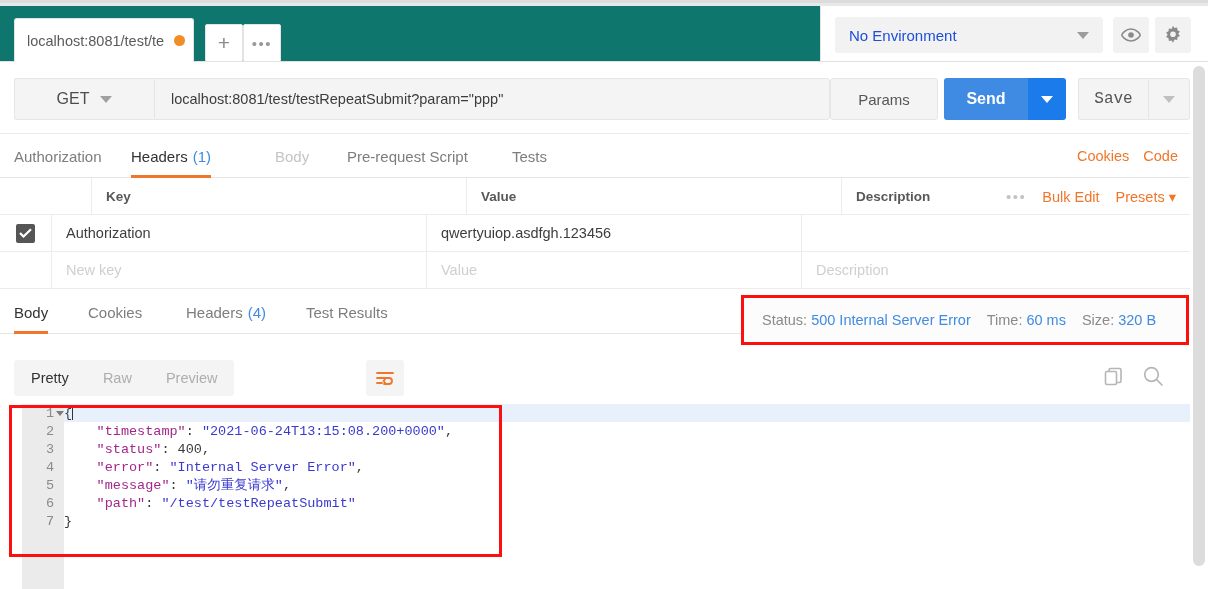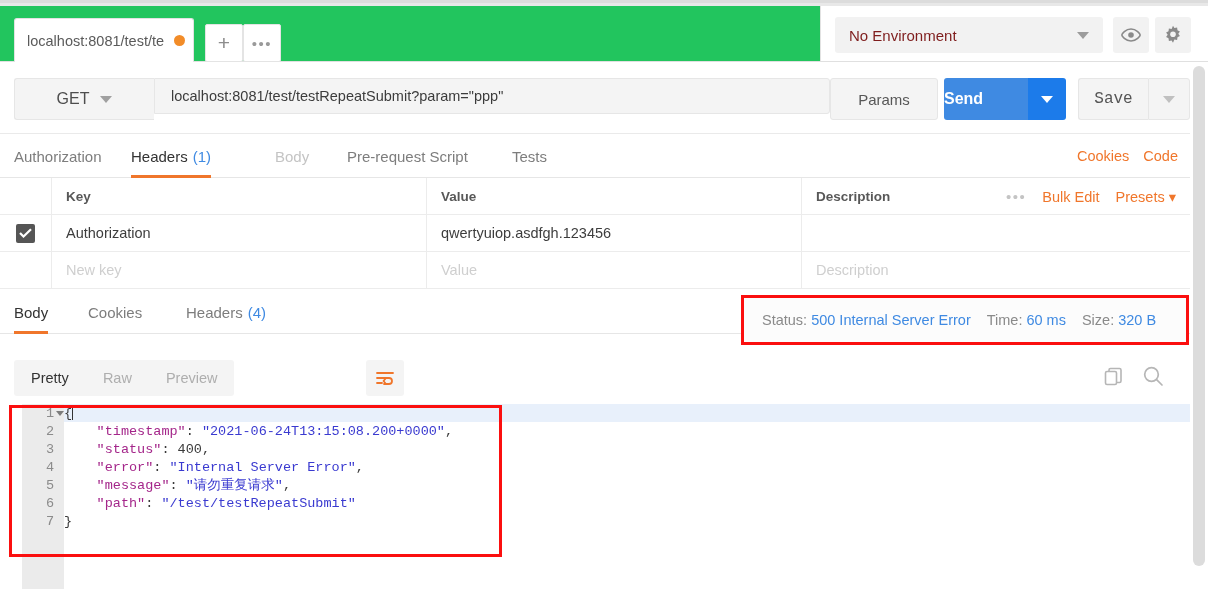--- a/index.html
+++ b/index.html
@@ -11,21 +11,21 @@
   }
   .app { position: relative; width: 1208px; height: 589px; background: #fff; }
 
   
   .topstrip { position: absolute; left:0; top:0; width:1208px; height:6px; background:#e8e8e8; }
   .topstrip-inner { position:absolute; left:0; top:0; width:1208px; height:3px; background:#dcdcdc; }
 
   
   .tabbar {
     position: absolute; left: 0; top: 6px; width: 820px; height: 56px;
-    background: #22c55e; border-bottom: 1px solid #e0e0e0;
+    background: #0f766e; border-bottom: 1px solid #e0e0e0;
   }
   .tab {
     position: absolute; left: 14px; top: 12px; width: 180px; height: 44px;
     background: #fff; border: 1px solid #e2e2e2; border-bottom: none;
     border-radius: 3px 3px 0 0;
     display: flex; align-items: center; padding: 0 12px; gap: 8px;
   }
   .tab-label { font-size: 14.5px; color: #5a5a5a; white-space: nowrap; }
   .tab-dot { width: 11px; height: 11px; border-radius: 50%; background: #f28c28; flex: none; margin-left: 2px; }
   .tab-plus, .tab-more {
@@ -40,52 +40,52 @@
   
   .envzone {
     position:absolute; left:820px; top:6px; width:388px; height:56px;
     background:#fff; border-left:1px solid #e2e2e2; border-bottom:1px solid #e0e0e0;
   }
   .env-select {
     position:absolute; left:14px; top:11px; width:268px; height:36px;
     background:#f2f2f2; border-radius:3px;
     display:flex; align-items:center; padding:0 14px;
   }
-  .env-select .env-text { font-size:15px; color:#7f1d1d; flex:1; }
+  .env-select .env-text { font-size:15px; color:#1d4ed8; flex:1; }
   .chev { width:0;height:0;border-left:6px solid transparent;border-right:6px solid transparent;border-top:7px solid #9c9c9c; }
   .icon-btn {
     position:absolute; top:11px; width:36px; height:36px; background:#f2f2f2;
     border-radius:3px; display:flex; align-items:center; justify-content:center;
   }
   .icon-btn.eye { left:292px; }
   .icon-btn.gear { left:334px; }
 
   
   .urlrow { position:absolute; left:0; top:62px; width:1190px; height:72px; background:#fff; border-bottom:1px solid #eaeaea; }
   .method {
     position:absolute; left:14px; top:16px; width:140px; height:42px;
     background:#f4f4f4; border:1px solid #e6e6e6; border-right:none; border-radius:3px 0 0 3px;
     display:flex; align-items:center; justify-content:center; gap:11px;
   }
   .method-text { font-size:16px; color:#4d4d4d; }
   .method .chev { border-top-color:#a0a0a0; }
   .urlbox {
-    position:absolute; left:154px; top:16px; width:676px; height:36px;
+    position:absolute; left:154px; top:16px; width:676px; height:42px;
     background:#f4f4f4; border:1px solid #e6e6e6; border-radius:0 3px 3px 0;
     display:flex; align-items:center; padding:0 16px;
   }
   .url-text { font-size:14.5px; color:#3c3c3c; }
   .params-btn {
     position:absolute; left:830px; top:16px; width:108px; height:42px;
     background:#f4f4f4; border:1px solid #e6e6e6; border-radius:3px;
     display:flex; align-items:center; justify-content:center;
   }
   .params-btn span { font-size:15px; color:#575757; }
   .send-group { position:absolute; left:944px; top:16px; height:42px; display:flex; border-radius:3px; overflow:hidden; }
-  .send-btn { width:84px; background:#3f8ae2; display:flex; align-items:center; }
+  .send-btn { width:84px; background:#3f8ae2; display:flex; align-items:center; justify-content:center; }
   .send-btn span { color:#fff; font-size:16px; font-weight:bold; }
   .send-caret { width:38px; background:#1c7bea; display:flex; align-items:center; justify-content:center; }
   .send-caret .chev { border-top-color:#ffffff; }
   .save-group { position:absolute; left:1078px; top:16px; height:42px; display:flex; }
   .save-btn { width:70px; background:#f4f4f4; border:1px solid #e6e6e6; border-right:none; border-radius:3px 0 0 3px; display:flex; align-items:center; justify-content:center; }
   .save-btn span { font-size:16px; color:#555;font-family:Liberation Mono, monospace; }
   .save-caret { width:42px; background:#f4f4f4; border:1px solid #e6e6e6; border-radius:0 3px 3px 0; display:flex; align-items:center; justify-content:center; }
   .save-caret .chev { border-top-color:#c0c0c0; }
 
   
@@ -94,21 +94,21 @@
   .rtab.active { color:#333; }
   .rtab.disabled { color:#c4c4c4; }
   .rtab .count { color:#3f8ae2; margin-left:5px; }
   .rtab .underline { position:absolute; left:0; bottom:0; height:3px; width:100%; background:#f0762b; }
   .cookies-code { position:absolute; right:12px; top:0; height:44px; display:flex; align-items:center; gap:14px; }
   .cookies-code span { font-size:14.5px; color:#f0762b; }
 
   
   .htable { position:absolute; left:0; top:178px; width:1190px; height:112px; background:#fff; }
   .hrow { position:absolute; left:0; width:1190px; display:flex; border-bottom:1px solid #ececec; }
-  .hrow.head { top:0; height:37px; background:#fff; }
+  .hrow.head { top:0; height:37px; background:#fff;padding-left:40px; }
   .hrow.r1 { top:37px; height:37px; }
   .hrow.r2 { top:74px; height:37px; }
   .cell-check { width:52px; border-right:1px solid #ececec; display:flex; align-items:center; justify-content:center; flex:none; }
   .cell-key { width:375px; border-right:1px solid #ececec; display:flex; align-items:center; padding-left:14px; flex:none; }
   .cell-val { width:375px; border-right:1px solid #ececec; display:flex; align-items:center; padding-left:14px; flex:none; }
   .cell-desc { flex:1; display:flex; align-items:center; padding-left:14px; }
   .colhead { font-size:13.5px; color:#585858; font-weight:bold; }
   .celltext { font-size:14.5px; color:#3d3d3d; }
   .cellph { font-size:14.5px; color:#cfcfcf; }
   .checkbox { width:19px; height:19px; background:#555; border-radius:2px; display:flex; align-items:center; justify-content:center; }
@@ -307,20 +307,23 @@
       <span>Body</span>
       <span class="underline"></span>
     </div>
     <div class="rtab" style="left:88px;">
       <span>Cookies</span>
     </div>
     <div class="rtab" style="left:186px;">
       <span>Headers</span>
       <span class="count">(4)</span>
     </div>
+    <div class="rtab" style="left:306px;">
+      <span>Test Results</span>
+    </div>
   </div>
 
   <div class="status-box">
     <span class="stat-item">
       <span>Status:</span><b>500 Internal Server Error</b>
     </span>
     <span class="stat-item">
       <span>Time:</span><b>60 ms</b>
     </span>
     <span class="stat-item">

